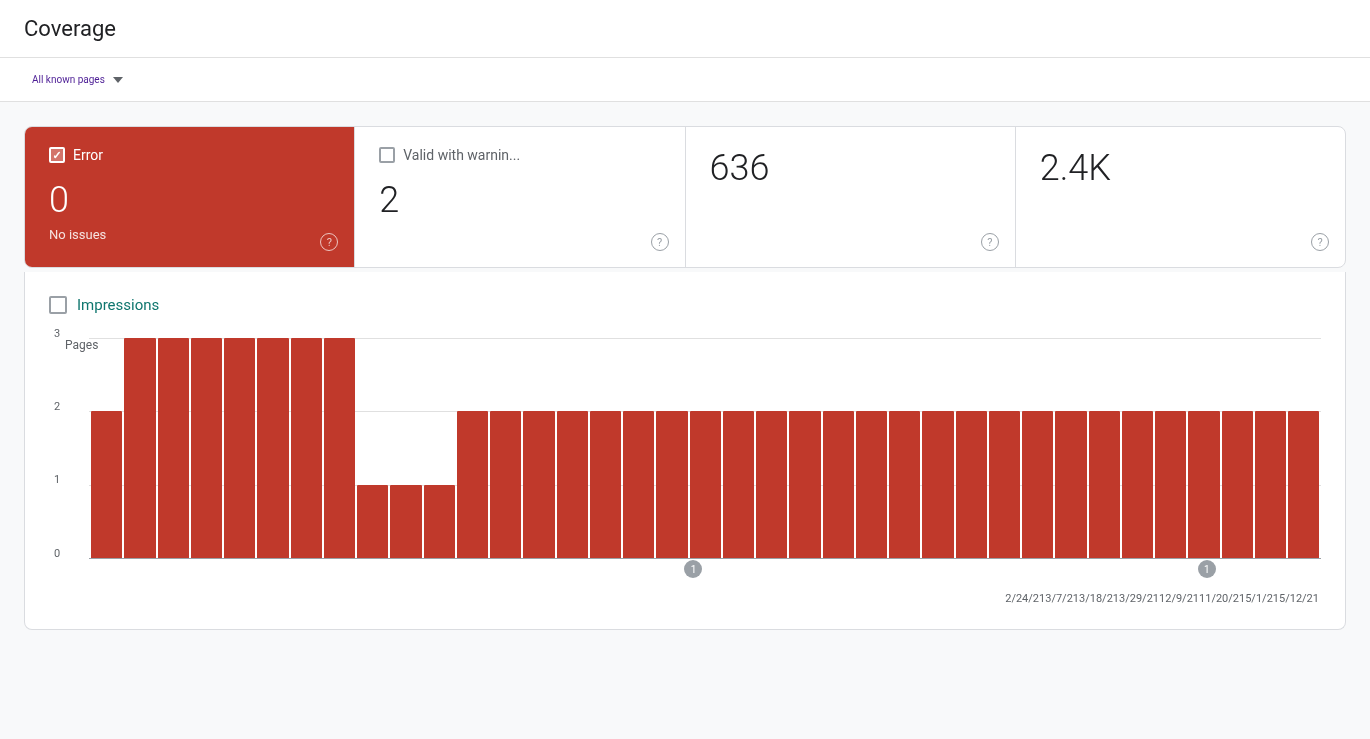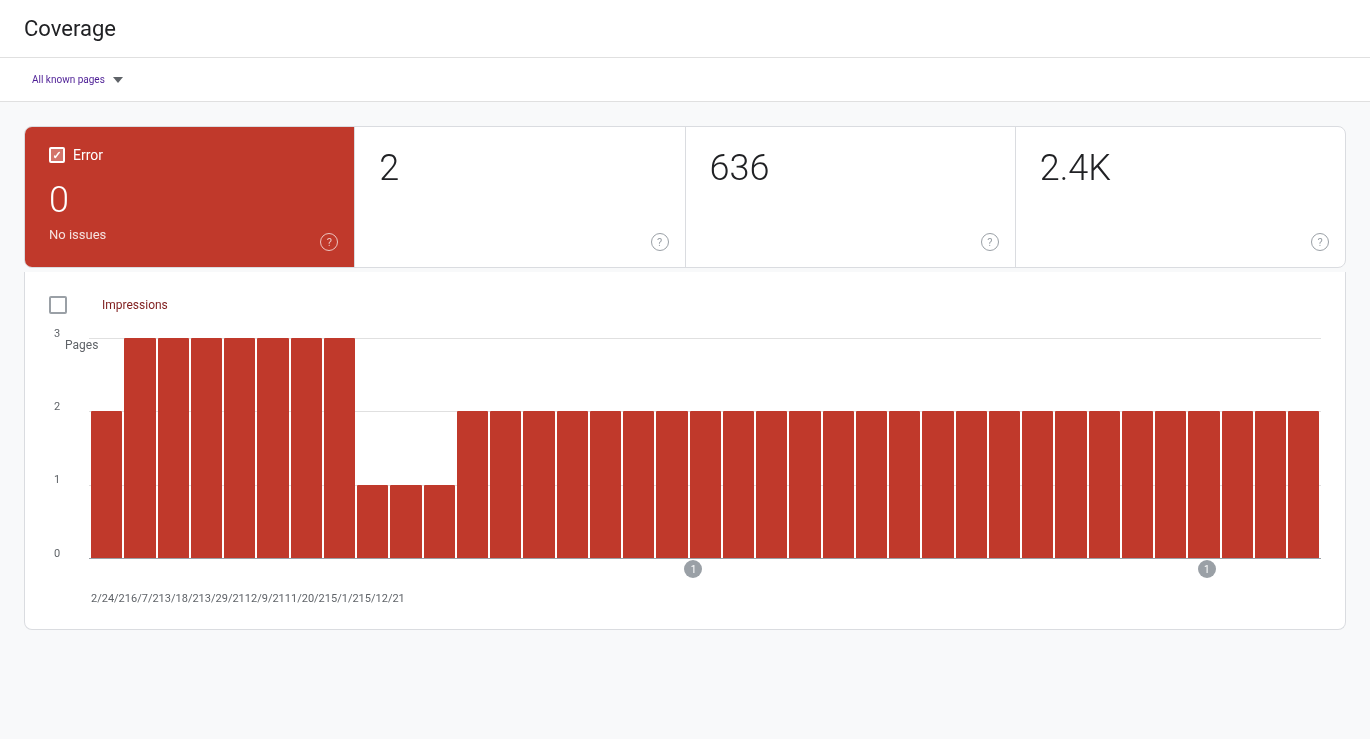--- a/index.html
+++ b/index.html
@@ -200,23 +200,22 @@
     .impressions-checkbox {
       width: 18px;
       height: 18px;
       border: 2px solid #9aa0a6;
       border-radius: 2px;
       background: #fff;
       flex-shrink: 0;
     }
 
     .chart-title {
-      font-size: 12px;
-      color: #7f1d1d;
-      margin-left: 25px;
+      font-size: 15px;
+      color: #0f766e;
     }
 
     .chart-area {
       position: relative;
       padding-left: 40px;
     }
 
     .chart-y-label {
       position: absolute;
       left: 16px;
@@ -262,21 +261,21 @@
 
     .bar {
       background: #c0392b;
       flex: 1;
       border-radius: 1px 1px 0 0;
       min-width: 4px;
     }
 
     .x-axis {
       display: flex;
-      justify-content: flex-start;
+      justify-content: flex-end;
       margin-top: 8px;
       padding: 0 2px;
     }
 
     .x-label {
       font-size: 11px;
       color: #5f6368;
     }
 
     .annotation-row {
@@ -324,20 +323,24 @@
           <span class="checkmark">✓</span>
         </div>
         <span class="stat-label">Error</span>
       </div>
       <div class="stat-value">0</div>
       <div class="stat-sub">No issues</div>
       <div class="help-icon">?</div>
     </div>
 
     <div class="stat-card">
+      <div class="stat-card-header">
+        <div class="checkbox-icon unchecked"></div>
+        <span class="stat-label-dark">Valid with warnin...</span>
+      </div>
       <div class="stat-value-dark">2</div>
       <div class="help-icon-dark">?</div>
     </div>
 
     <div class="stat-card">
       <div class="stat-value-dark">636</div>
       <div class="help-icon-dark">?</div>
     </div>
 
     <div class="stat-card">
@@ -413,21 +416,21 @@
           </div>
       </div>
 
       <div class="annotation-row" id="annotation-row" style="position:relative; height:24px; margin-top:2px;">
       <div class="annotation-dot" style="left: 48.3333%; top: 0px;">1</div>
           <div class="annotation-dot" style="left: 90%; top: 0px;">1</div>
         </div>
 
       <div class="x-axis" id="x-axis">
       <span class="x-label">2/24/21</span>
-          <span class="x-label">6/7/21</span>
+          <span class="x-label">3/7/21</span>
           <span class="x-label">3/18/21</span>
           <span class="x-label">3/29/21</span>
           <span class="x-label">12/9/21</span>
           <span class="x-label">11/20/21</span>
           <span class="x-label">5/1/21</span>
           <span class="x-label">5/12/21</span>
         </div>
 
     </div>
   </div>

